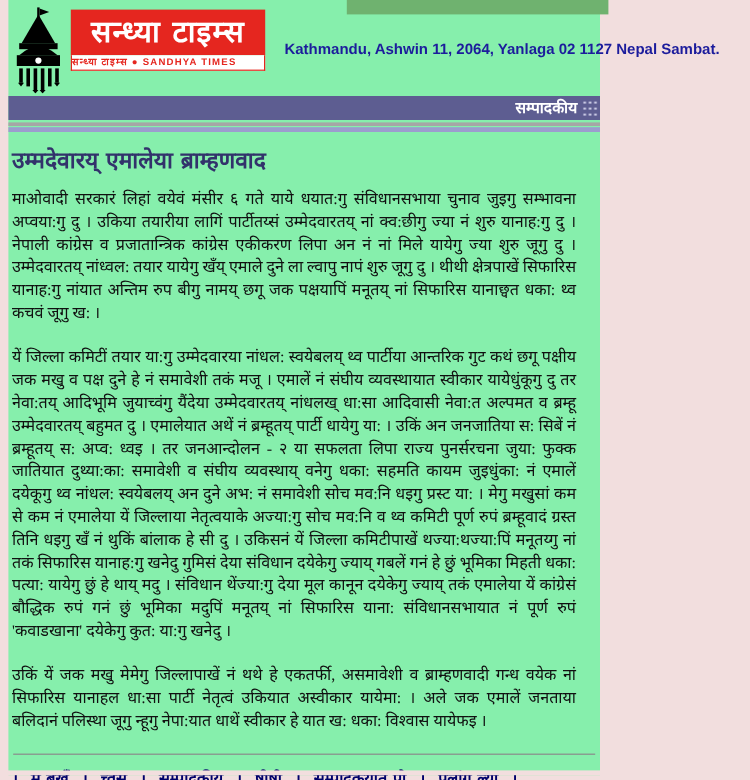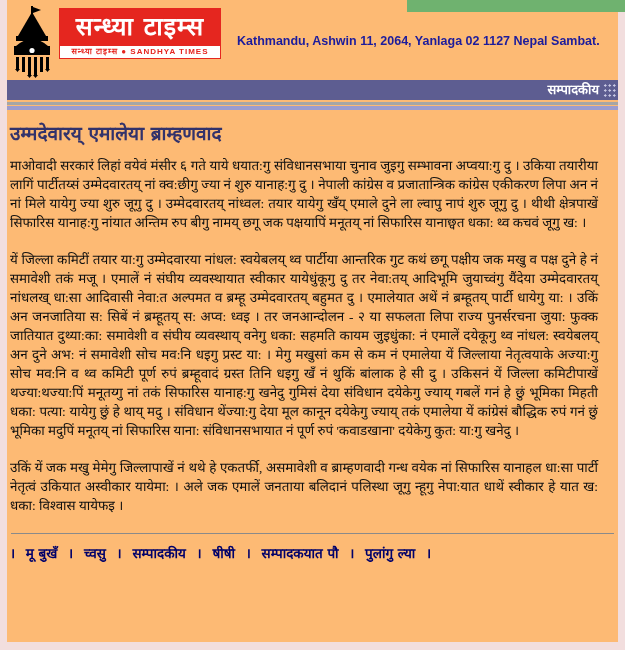--- a/index.html
+++ b/index.html
@@ -5,23 +5,23 @@
   html,body{margin:0;padding:0;}
   body{
     width:625px;height:650px;
     background:#F2DEDE;
     font-family:"Liberation Sans", sans-serif;
     overflow:hidden;
   }
   .page{
     position:relative;
     margin-left:7px;
-    width:611px;
+    width:493px;
     height:646px;
-    background:#fdba74;
+    background:#86efac;
   }
   
   .green-bar{
     position:absolute;top:0;right:-7px;
     width:218px;height:12px;
     background:#6FB26F;
   }
   
   .header{
     display:flex;align-items:flex-start;
@@ -33,21 +33,21 @@
     background:#E5261F;color:#FFFFFF;
     font-weight:bold;font-size:25px;line-height:38px;
     text-align:center;height:38px;
     letter-spacing:1px;
     font-family:"DejaVu Serif", serif;
     overflow:hidden;white-space:nowrap;
   }
   .banner-sub{
     border:1px solid #E5261F;border-top:none;
     background:#FFFFFF;color:#E5261F;
-    font-size:8px;font-weight:bold;text-align:center;
+    font-size:8px;font-weight:bold;text-align:left;
     line-height:12px;height:12px;letter-spacing:1px;
     overflow:hidden;white-space:nowrap;
   }
   .dateline{
     margin-left:16px;margin-top:30px;
     color:#1C1C9C;font-weight:bold;font-size:12.5px;
     white-space:nowrap;
   }
   
   .section-bar{

